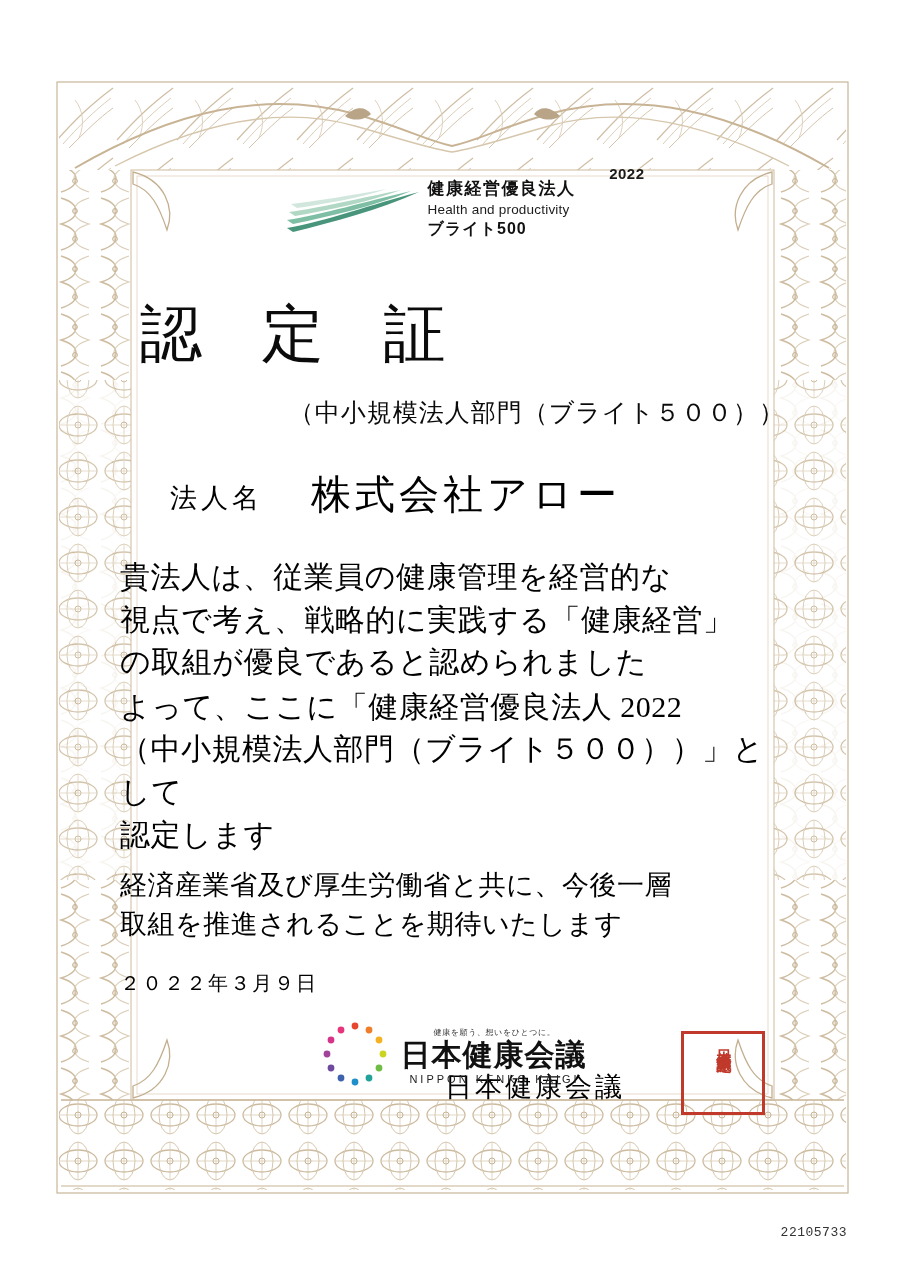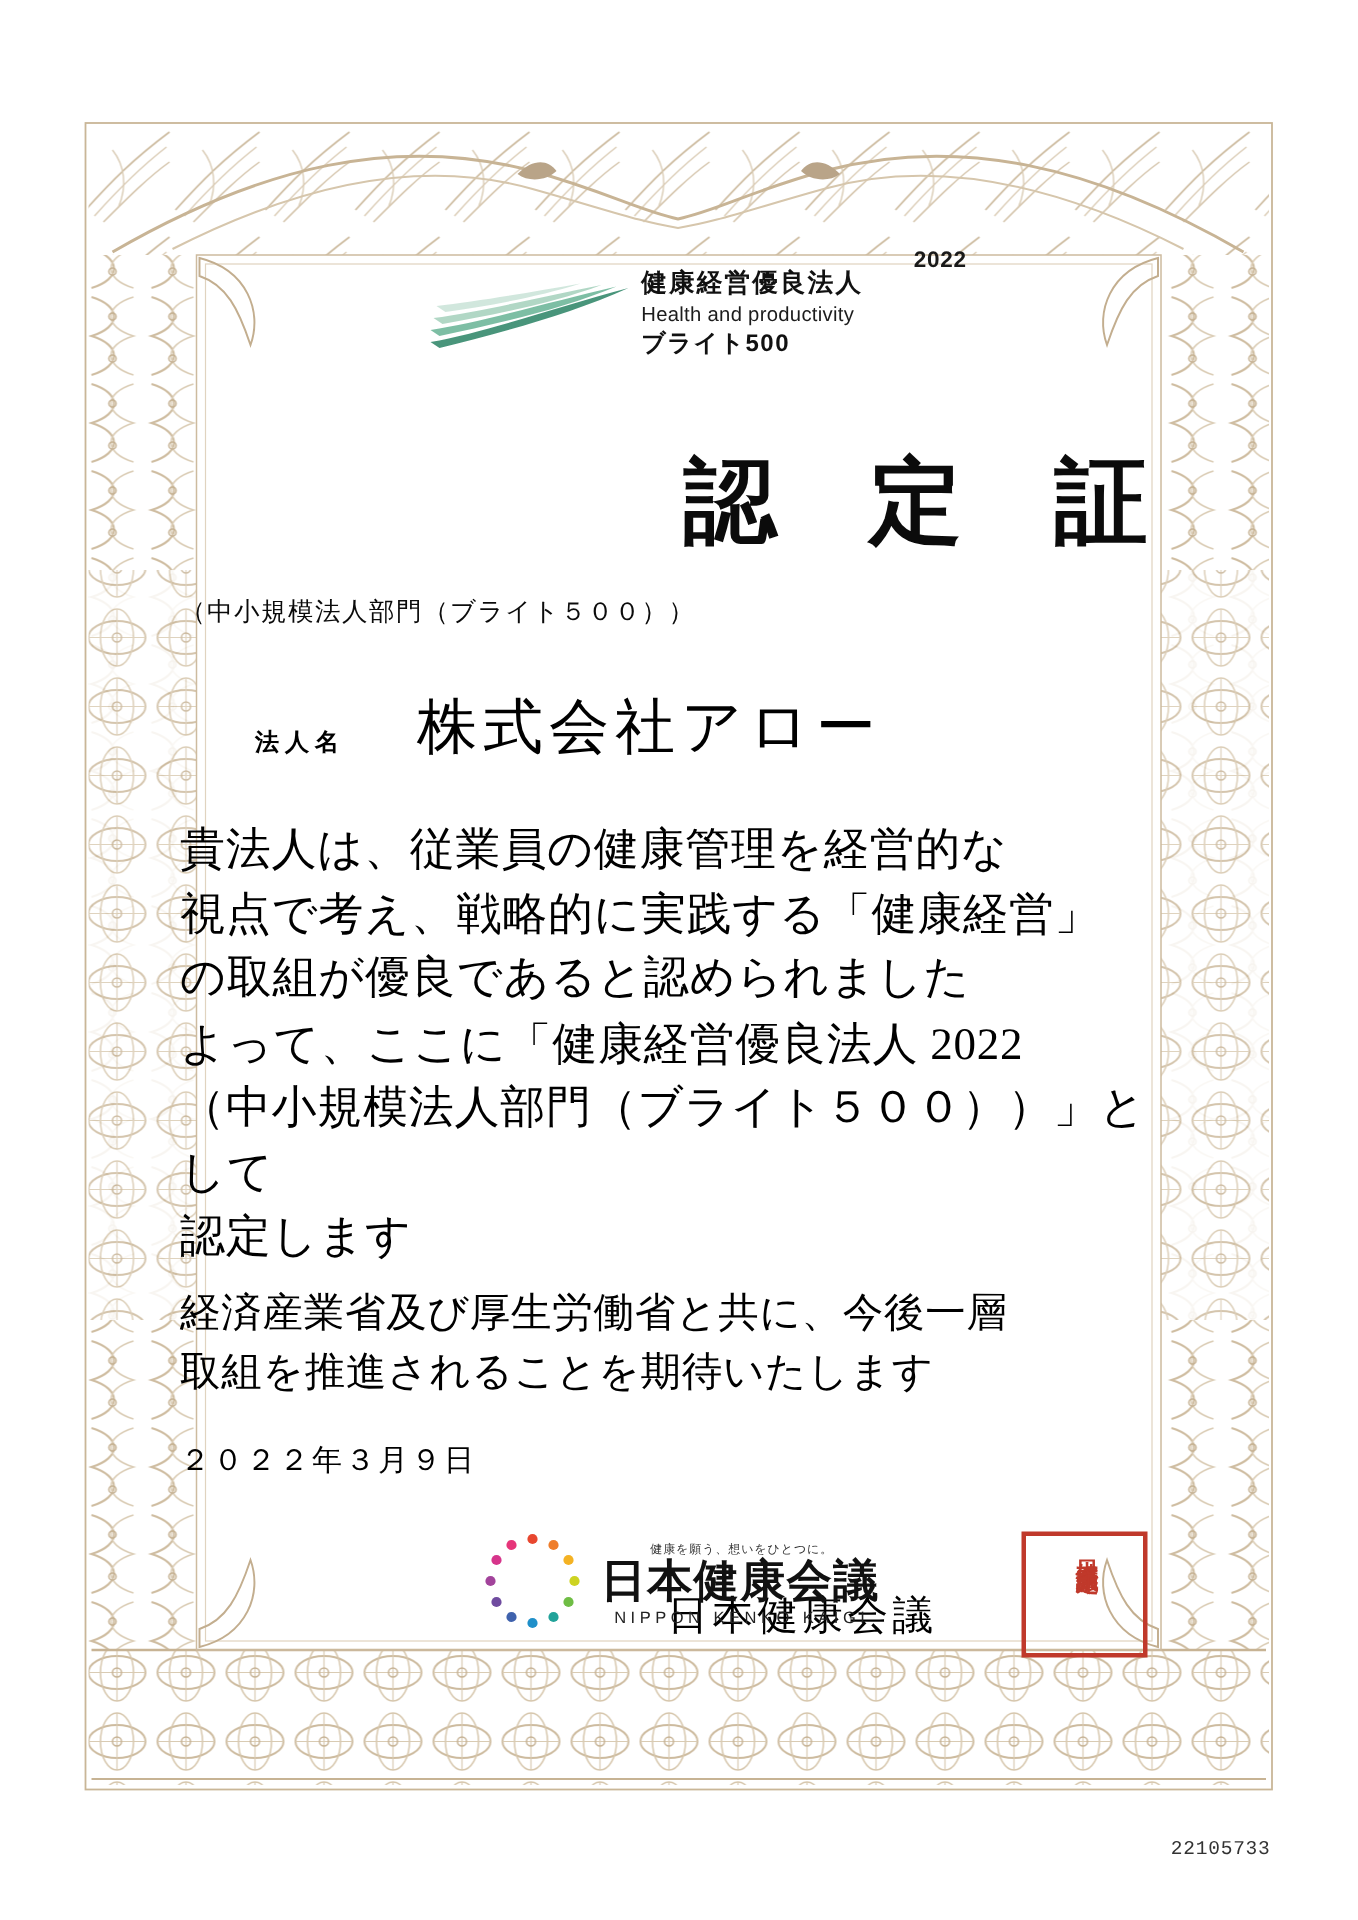--- a/index.html
+++ b/index.html
@@ -95,48 +95,48 @@
     font-family: "Liberation Sans", sans-serif;
     font-size: 16px;
     font-weight: bold;
     letter-spacing: 1px;
     color: #111;
     margin-top: 2px;
   }
 
   
   .title {
-    text-align: right;
+    text-align: left;
     font-size: 62px;
-    font-weight: bold;
+    font-weight: normal;
     letter-spacing: 20px;
     margin: 22px 0 17px 0;
     padding-left: 20px;
     font-family: "DejaVu Serif", "Liberation Serif", serif;
     color: #0b0b0b;
   }
   .subtitle {
-    text-align: left;
-    font-size: 17px;
+    text-align: right;
+    font-size: 25px;
     letter-spacing: 1px;
     margin-top: 20px;
     color: #0b0b0b;
   }
 
   
   .corp-row {
     display: flex;
     align-items: flex-end;
     margin-top: 38px;
     padding-left: 50px;
   }
   .corp-label {
-    font-size: 16px;
+    font-size: 27px;
     letter-spacing: 4px;
-    font-weight: bold;
+    font-weight: normal;
     padding-bottom: 6px;
   }
   .corp-name {
     font-size: 40px;
     font-weight: normal;
     letter-spacing: 4px;
     margin-left: 48px;
   }
 
   

